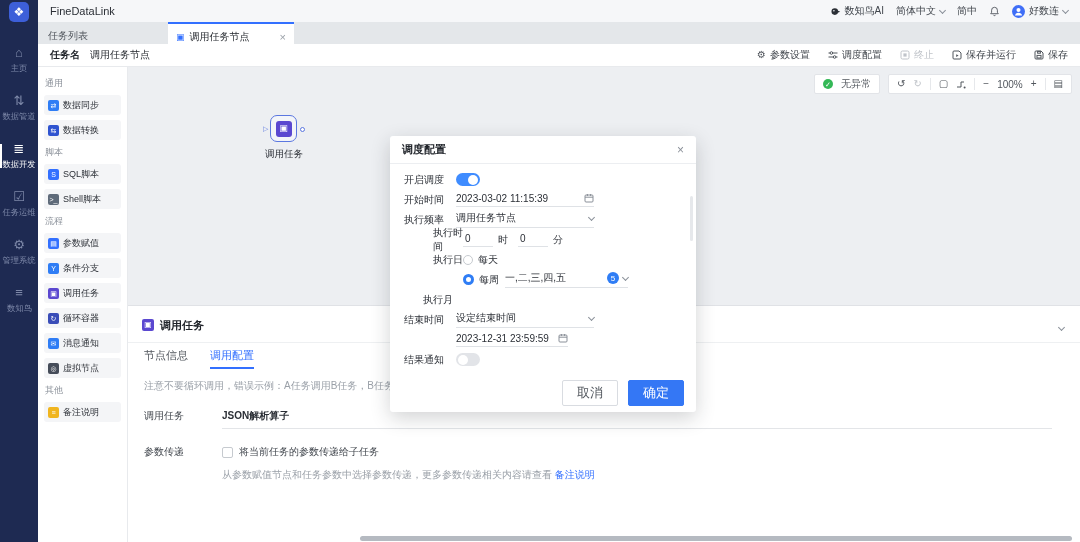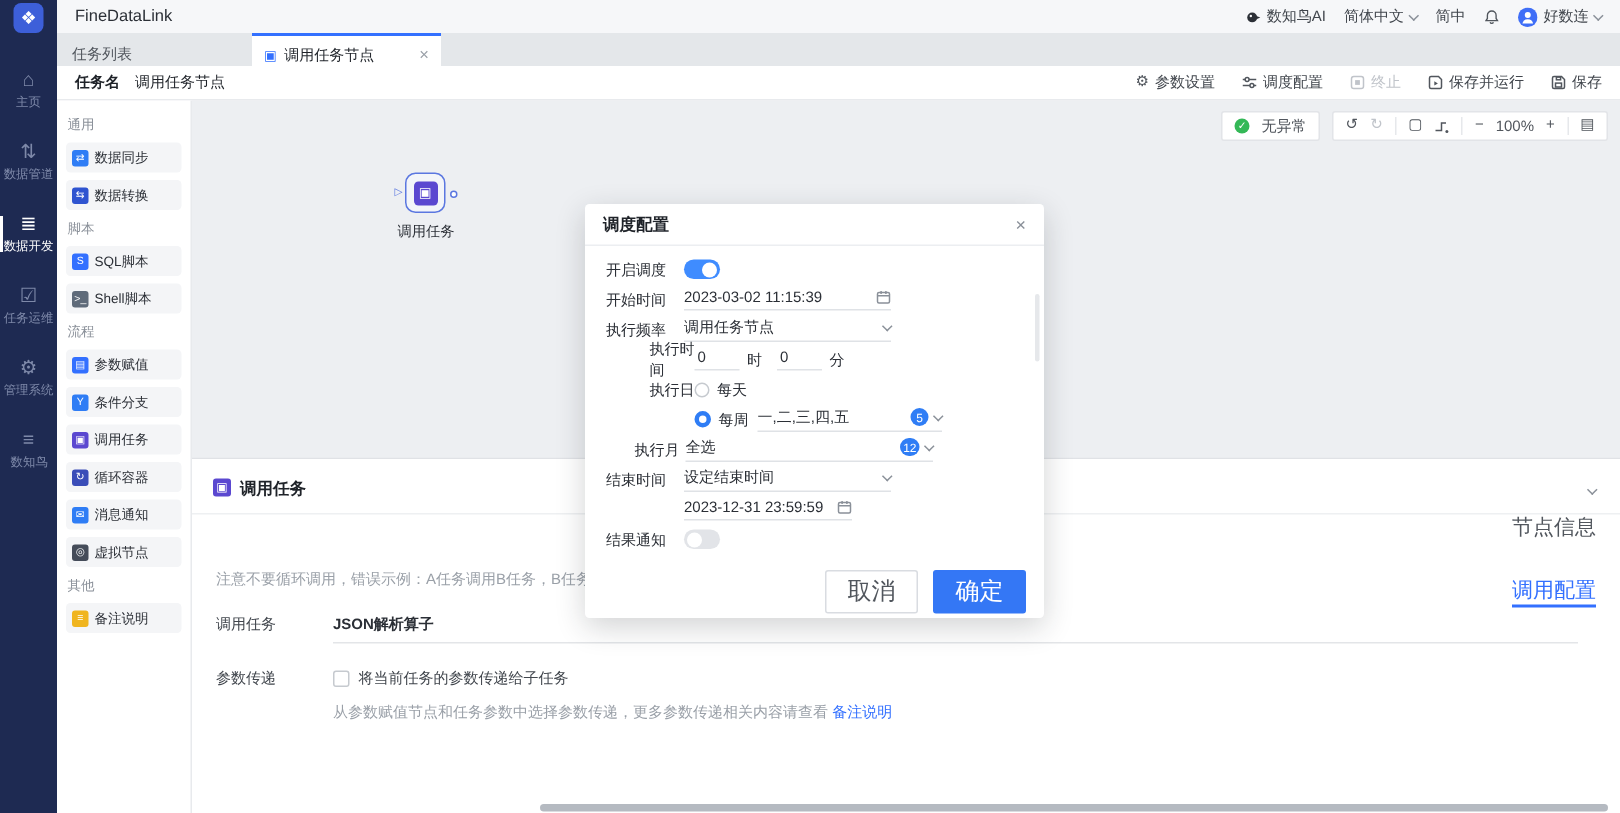--- a/index.html
+++ b/index.html
@@ -62,21 +62,21 @@
   .port-in{position:absolute;left:-8px;top:9px;color:#5b77e0;font-size:7px;line-height:1;}
   .port-out{position:absolute;right:-9px;top:11px;width:5px;height:5px;border:1px solid #5b77e0;border-radius:50%;background:#fff;}
   .node-label{position:absolute;left:116px;top:81px;width:80px;text-align:center;font-size:9.5px;color:#2b2f36;}
 
   
   .bottom-panel{position:absolute;left:128px;top:305px;right:0;bottom:0;background:#fff;border-top:1px solid #e0e2e6;}
   .bp-header{display:flex;align-items:center;gap:6px;padding:8px 14px 6px;border-bottom:1px solid #eef0f2;}
   .bp-ic{width:12px;height:12px;border-radius:2px;background:#5b48d0;color:#fff;font-size:8px;display:flex;align-items:center;justify-content:center;line-height:1;}
   .bp-title{font-size:11px;font-weight:bold;}
   .bp-collapse{margin-left:auto;cursor:pointer;padding:2px;}
-  .bp-tabs{display:flex;gap:22px;padding:0 16px;height:26px;align-items:flex-end;font-size:14px;color:#51565d;flex-direction:column;}
+  .bp-tabs{display:flex;gap:22px;padding:0 16px;height:26px;align-items:flex-end;font-size:11px;color:#51565d;}
   .bp-tab{height:100%;display:flex;align-items:center;border-bottom:2px solid transparent;cursor:pointer;}
   .bp-tab.active{color:#3370ff;border-bottom-color:#3370ff;}
   .bp-content{padding:6px 16px;font-size:10px;}
   .bp-note{color:#9aa0a8;margin:4px 0 16px;}
   .bp-row{display:flex;margin-bottom:16px;align-items:flex-start;}
   .bp-label{width:78px;color:#41464d;flex:none;}
   .bp-underline{width:830px;border-bottom:1px solid #e3e5e8;padding-bottom:5px;color:#2b2f36;font-weight:bold;}
   .checkbox{width:11px;height:11px;border:1px solid #c6cacf;border-radius:2px;background:#fff;margin-right:6px;flex:none;cursor:pointer;}
   .bp-check{display:flex;align-items:center;color:#41464d;}
   .bp-helper{color:#9aa0a8;margin-top:9px;}
@@ -104,21 +104,21 @@
   .unit{margin:0 10px 0 5px;color:#2b2f36;}
   .radio{width:10px;height:10px;border:1px solid #c6cacf;border-radius:50%;background:#fff;flex:none;margin-right:5px;cursor:pointer;}
   .radio.sel{border:3px solid #2f7df5;width:11px;height:11px;}
   .badge{min-width:12px;height:12px;border-radius:6px;background:#2f7df5;color:#fff;font-size:8px;display:inline-flex;align-items:center;justify-content:center;padding:0 2px;flex:none;}
   .sub29{margin-left:29px;}
   .sub59{margin-left:59px;}
   .sub19{margin-left:19px;}
   .sub-label{width:30px;color:#2b2f36;flex:none;}
   .rlabel{margin-right:6px;color:#2b2f36;white-space:nowrap;}
   .modal-footer{flex:none;padding:7px 12px 10px;display:flex;justify-content:flex-end;gap:10px;}
-  .btn{font-size:16px;border-radius:2px;padding:3px 14px;cursor:pointer;font-family:inherit;}
+  .btn{font-size:13px;border-radius:2px;padding:3px 14px;cursor:pointer;font-family:inherit;}
   .btn-cancel{border:1px solid #d9dce1;color:#51565d;background:#fff;}
   .btn-ok{border:1px solid #3477f5;background:#3477f5;color:#fff;}
   .modal-scroll{position:absolute;right:3px;top:32px;height:45px;width:3px;background:#e6e8eb;border-radius:2px;}
 
   .hscrollbar{position:absolute;left:360px;bottom:1px;width:712px;height:5px;background:#b5bac1;border-radius:3px;z-index:20;cursor:pointer;}
 
   svg{display:block;}
 </style>
 </head>
 <body>
@@ -419,25 +419,20 @@
       <span class="radio sel"></span>
       <span class="rlabel">每周</span>
       <div class="ufield w123">
         <span class="grow">一,二,三,四,五</span>
         <span class="badge">5</span>
         <span class="chev"></span>
       </div>
     </div>
     <div class="m-row sub19">
       <span class="sub-label" style="width:34px">执行月</span>
-      <div class="ufield w165">
-        <span class="grow">全选</span>
-        <span class="badge">12</span>
-        <span class="chev"></span>
-      </div>
     </div>
     <div class="m-row">
       <span class="m-label">结束时间</span>
       <div class="ufield w138">
         <span class="grow">设定结束时间</span>
         <span class="chev"></span>
       </div>
     </div>
     <div class="m-row">
       <span class="m-label"></span>

